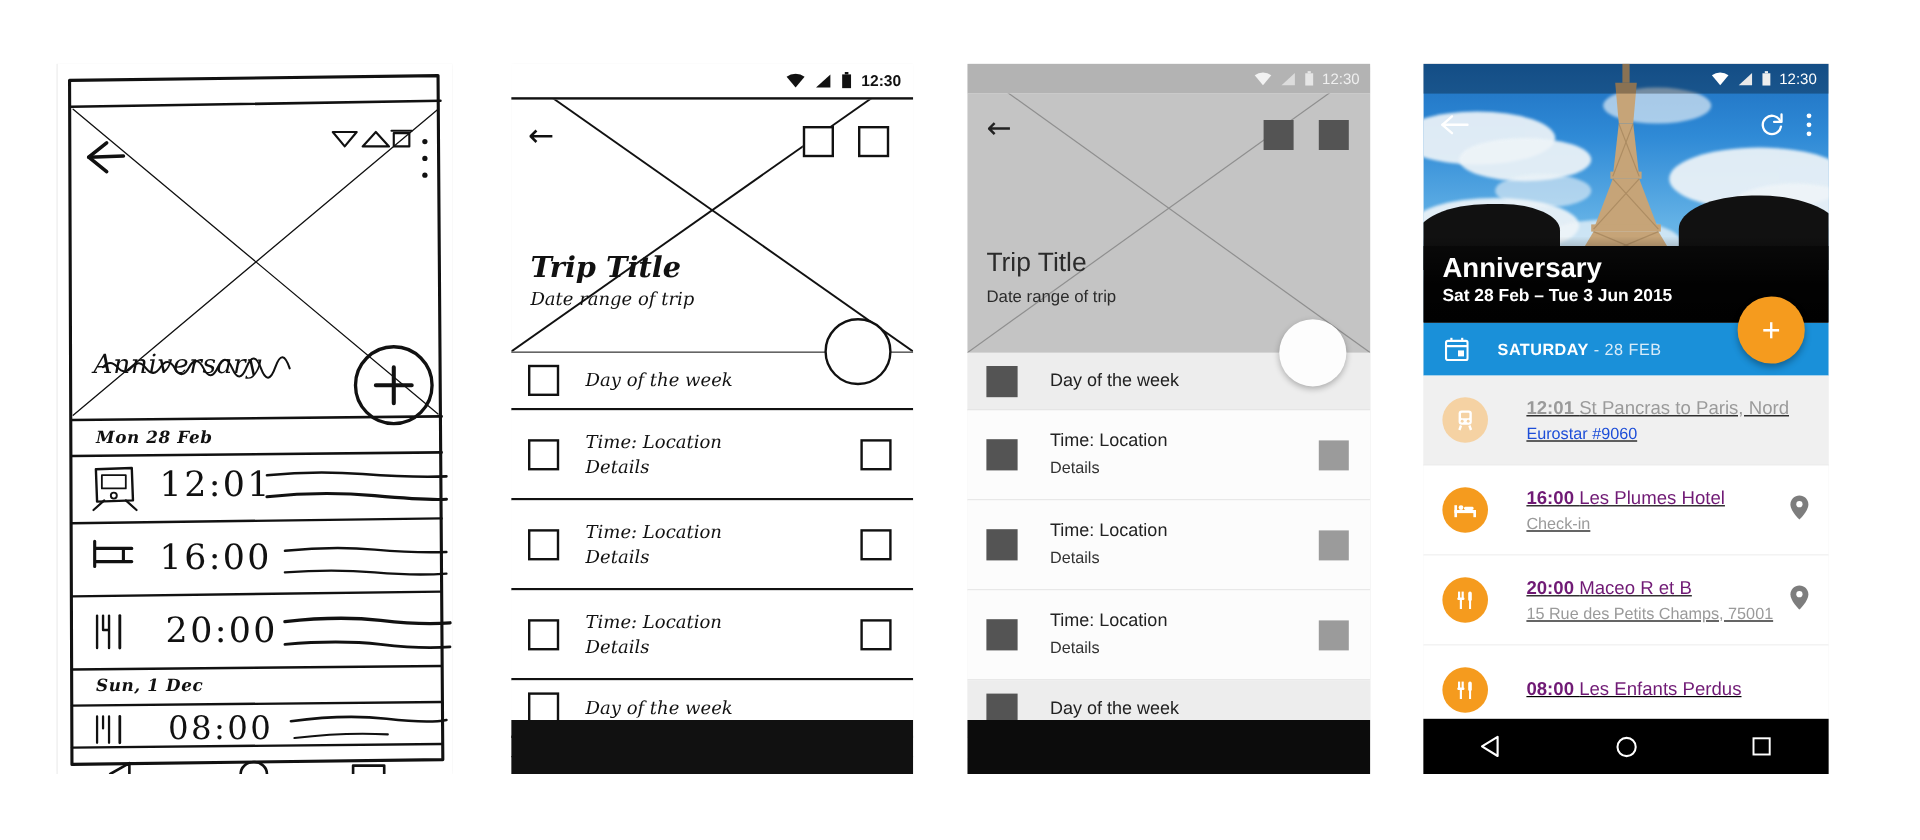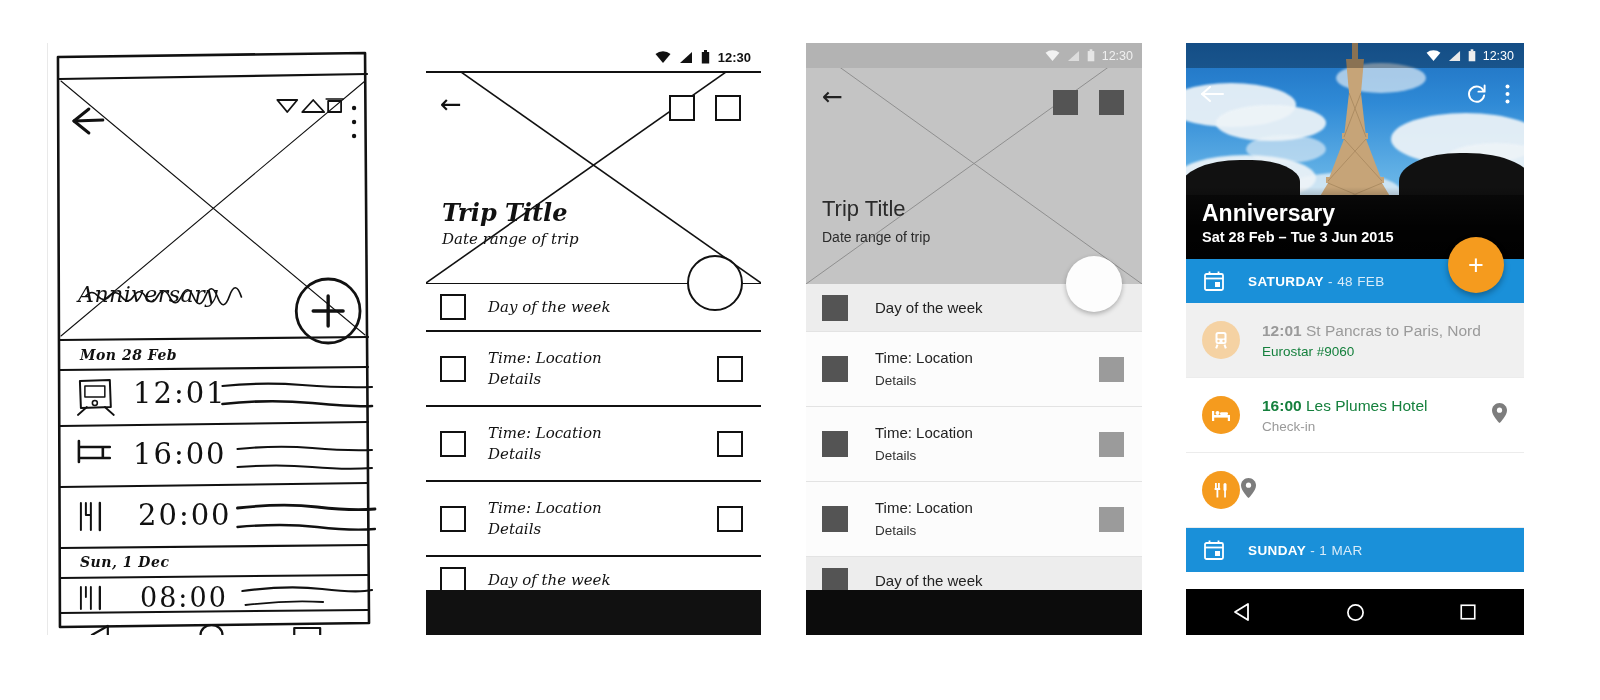--- a/index.html
+++ b/index.html
@@ -5,21 +5,21 @@
   * { box-sizing: border-box; margin: 0; padding: 0; }
   html, body {
     width: 1600px; height: 700px;
     background: #ffffff;
     font-family: "Liberation Sans", sans-serif;
     overflow: hidden;
   }
   .stage { position: relative; width: 1600px; height: 700px; background:#fff; }
 
   
-  .phone { position: absolute; top: 43px; overflow: hidden; }
+  .phone { position: absolute; top: 53px; overflow: hidden; }
   .phone-1 { left: 47px;   width: 330px; height: 592px; }
   .phone-2 { left: 426px;  width: 335px; height: 592px; }
   .phone-3 { left: 806px;  width: 336px; height: 592px; }
   .phone-4 { left: 1186px; width: 338px; height: 592px; }
 
   
   .sketch {
     background:#fff;
     border-left: 1px solid #e9e9e9;
     box-shadow: 1px 1px 4px rgba(0,0,0,.12);
@@ -125,26 +125,26 @@
   .day-hdr .cal { margin-right:24px; display:flex; }
   .day-hdr .txt { color:#fff; font-size:13.5px; letter-spacing:.4px; }
   .day-hdr .txt b { font-weight:bold; }
   .day-hdr .txt span { color:#d9ecf9; }
   .ev { display:flex; align-items:center; height:75px; padding:0 16px; background:#fff;
         border-bottom:1px solid #ececec; position:relative; }
   .ev.past { background:#f0f0f0; }
   .ev-ic { width:38px; height:38px; border-radius:50%; background:#f59b1e; flex:0 0 auto;
            display:flex; align-items:center; justify-content:center; }
   .ev.past .ev-ic { background:#f5d2a3; }
-  .ev-body { margin-left:22px; flex:1; min-width:0; }
-  .ev-l1 { font-size:15.5px; color:#15803d; white-space:nowrap; }
+  .ev-body { margin-left:32px; flex:1; min-width:0;text-decoration:underline; }
+  .ev-l1 { font-size:15.5px; color:#701a75; white-space:nowrap; }
   .ev.past .ev-l1 { color:#9a9a9a; }
   .ev-l1 b { font-weight:bold; }
   .ev-l2 { font-size:13.5px; color:#9a9a9a; margin-top:4px; white-space:nowrap; }
-  .ev.past .ev-l2 { color:#15803d; }
+  .ev.past .ev-l2 { color:#1d4ed8; }
   .pin { color:#7d7d7d; flex:0 0 auto; }
   .app-navbar { position:absolute; left:0; right:0; bottom:0; height:46px; background:#000;
                 display:flex; align-items:center; justify-content:space-around; z-index:10; }
 </style>
 </head>
 <body>
 
 <div class="stage">
 
   <div class="phone phone-1">
@@ -462,21 +462,21 @@
         <span class="cal">
           <svg width="20" height="20" viewBox="0 0 20 20">
             <rect x="1" y="3" width="18" height="16" rx="1.5" fill="none" stroke="#fff" stroke-width="1.8"></rect>
             <line x1="1" y1="7.5" x2="19" y2="7.5" stroke="#fff" stroke-width="1.8"></line>
             <line x1="5.5" y1="0.5" x2="5.5" y2="4" stroke="#fff" stroke-width="1.8"></line>
             <line x1="14.5" y1="0.5" x2="14.5" y2="4" stroke="#fff" stroke-width="1.8"></line>
             <rect x="11" y="11" width="5" height="5" fill="#fff"></rect>
           </svg>
         </span>
         <span class="txt">
-          <b>SATURDAY</b><span> - 48 FEB</span>
+          <b>SATURDAY</b><span> - 28 FEB</span>
         </span>
       </div>
 
       <div class="ev past">
         <span class="ev-ic">
           <svg width="20" height="20" viewBox="0 0 20 20">
             <rect x="4.5" y="2" width="11" height="12" rx="2.5" fill="#fff"></rect>
             <rect x="6.5" y="4" width="7" height="4.5" rx="0.8" fill="#f5d2a3"></rect>
             <circle cx="7.5" cy="11" r="1.2" fill="#f5d2a3"></circle>
             <circle cx="12.5" cy="11" r="1.2" fill="#f5d2a3"></circle>
@@ -522,42 +522,35 @@
         <span class="ev-ic">
           <svg width="20" height="22" viewBox="0 0 20 22">
             <rect x="4" y="4" width="1.8" height="6" fill="#fff"></rect>
             <rect x="7" y="4" width="1.8" height="6" fill="#fff"></rect>
             <rect x="3.4" y="9" width="6" height="2" rx="1" fill="#fff"></rect>
             <rect x="5.5" y="10" width="1.8" height="8.5" fill="#fff"></rect>
             <rect x="12.5" y="4" width="3" height="8" rx="1.5" fill="#fff"></rect>
             <rect x="13.2" y="10" width="1.7" height="8.5" fill="#fff"></rect>
           </svg>
         </span>
+        <span class="ev-body">
+          <div class="ev-l1">
+            <b>20:00</b>
+            <span>Maceo R et B</span>
+          </div>
+          <div class="ev-l2">15 Rue des Petits Champs, 75001</div>
+        </span>
         <span class="pin">
           <svg width="17" height="22" viewBox="0 0 17 22">
             <path d="M8.5 1 C4.4 1 1 4.3 1 8.4 C1 13.8 8.5 21 8.5 21 C8.5 21 16 13.8 16 8.4 C16 4.3 12.6 1 8.5 1 Z" fill="#7d7d7d"></path>
             <circle cx="8.5" cy="8.2" r="2.6" fill="#fff"></circle>
           </svg>
         </span>
       </div>
 
-      <div class="day-hdr">
-        <span class="cal">
-          <svg width="20" height="20" viewBox="0 0 20 20">
-            <rect x="1" y="3" width="18" height="16" rx="1.5" fill="none" stroke="#fff" stroke-width="1.8"></rect>
-            <line x1="1" y1="7.5" x2="19" y2="7.5" stroke="#fff" stroke-width="1.8"></line>
-            <line x1="5.5" y1="0.5" x2="5.5" y2="4" stroke="#fff" stroke-width="1.8"></line>
-            <line x1="14.5" y1="0.5" x2="14.5" y2="4" stroke="#fff" stroke-width="1.8"></line>
-            <rect x="11" y="11" width="5" height="5" fill="#fff"></rect>
-          </svg>
-        </span>
-        <span class="txt">
-          <b>SUNDAY</b><span> - 1 MAR</span>
-        </span>
-      </div>
 
       <div class="ev">
         <span class="ev-ic">
           <svg width="20" height="22" viewBox="0 0 20 22">
             <rect x="4" y="4" width="1.8" height="6" fill="#fff"></rect>
             <rect x="7" y="4" width="1.8" height="6" fill="#fff"></rect>
             <rect x="3.4" y="9" width="6" height="2" rx="1" fill="#fff"></rect>
             <rect x="5.5" y="10" width="1.8" height="8.5" fill="#fff"></rect>
             <rect x="12.5" y="4" width="3" height="8" rx="1.5" fill="#fff"></rect>
             <rect x="13.2" y="10" width="1.7" height="8.5" fill="#fff"></rect>

